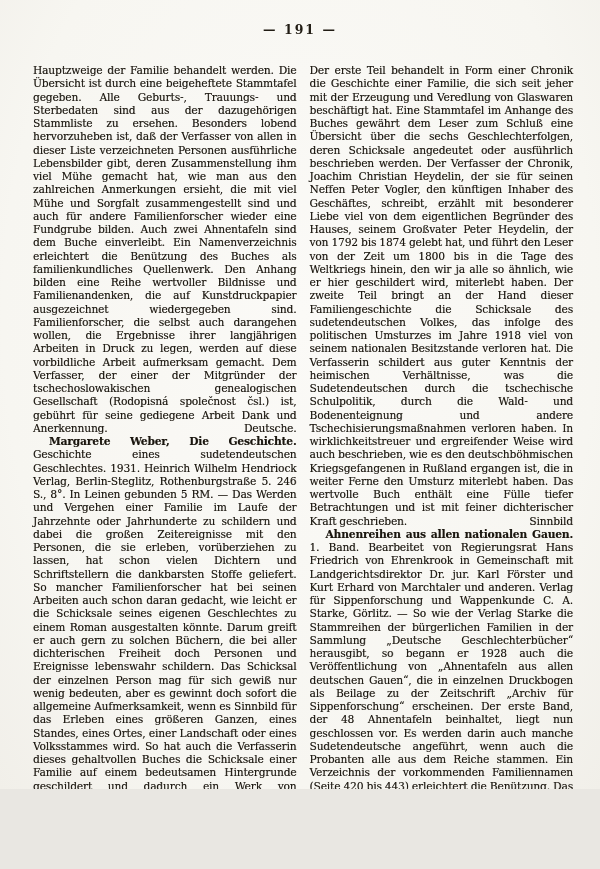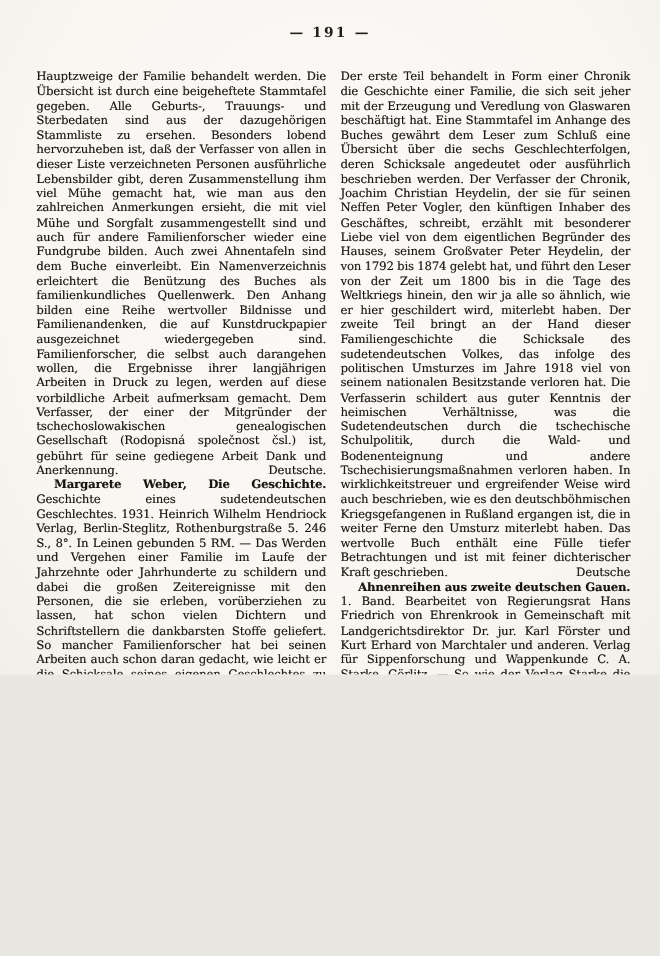--- a/index.html
+++ b/index.html
@@ -3,21 +3,21 @@
 <meta charset="utf-8">
 <style>
   html,body{margin:0;padding:0;}
   body{
     width:600px;height:869px;
     background:#e9e7e2;
     font-family:"DejaVu Serif","Liberation Serif",serif;
   }
   .page{
     position:relative;
-    width:600px;height:613px;
+    width:600px;height:789px;
     overflow:hidden;
     background:#f9f8f4;
     background-image:radial-gradient(ellipse at 50% 40%, #fbfaf7 0%, #f7f6f1 70%, #f1efe9 100%);
     color:#1a160f;
   }
   .pagenum{
     position:absolute;
     top:22px;left:0;right:0;
     text-align:center;
     font-size:12.5px;
@@ -71,24 +71,24 @@
       </p>
       <p class="para indent">
         <span class="lead">Margarete Weber, Die Geschichte.</span>
         <span>Geschichte eines sudetendeutschen Geschlechtes. 1931. Heinrich Wilhelm Hendriock Verlag, Berlin-Steglitz, Rothenburgstraße 5. 246 S., 8°. In Leinen gebunden 5 RM. — Das Werden und Vergehen einer Familie im Laufe der Jahrzehnte oder Jahrhunderte zu schildern und dabei die großen Zeitereignisse mit den Personen, die sie erleben, vorüberziehen zu lassen, hat schon vielen Dichtern und Schriftstellern die dankbarsten Stoffe geliefert. So mancher Familienforscher hat bei seinen Arbeiten auch schon daran gedacht, wie leicht er die Schicksale seines eigenen Geschlechtes zu einem Roman ausgestalten könnte. Darum greift er auch gern zu solchen Büchern, die bei aller dichterischen Freiheit doch Personen und Ereignisse lebenswahr schildern. Das Schicksal der einzelnen Person mag für sich gewiß nur wenig bedeuten, aber es gewinnt doch sofort die allgemeine Aufmerksamkeit, wenn es Sinnbild für das Erleben eines größeren Ganzen, eines Standes, eines Ortes, einer Landschaft oder eines Volksstammes wird. So hat auch die Verfasserin dieses gehaltvollen Buches die Schicksale einer Familie auf einem bedeutsamen Hintergrunde geschildert und dadurch ein Werk von allgemeiner Bedeutung geschrieben.</span>
       </p>
     </div>
 
     <div class="col">
       <p class="para">
         <span>Der erste Teil behandelt in Form einer Chronik die Geschichte einer Familie, die sich seit jeher mit der Erzeugung und Veredlung von Glaswaren beschäftigt hat. Eine Stammtafel im Anhange des Buches gewährt dem Leser zum Schluß eine Übersicht über die sechs Geschlechterfolgen, deren Schicksale angedeutet oder ausführlich beschrieben werden. Der Verfasser der Chronik, Joachim Christian Heydelin, der sie für seinen Neffen Peter Vogler, den künftigen Inhaber des Geschäftes, schreibt, erzählt mit besonderer Liebe viel von dem eigentlichen Begründer des Hauses, seinem Großvater Peter Heydelin, der von 1792 bis 1874 gelebt hat, und führt den Leser von der Zeit um 1800 bis in die Tage des Weltkriegs hinein, den wir ja alle so ähnlich, wie er hier geschildert wird, miterlebt haben. Der zweite Teil bringt an der Hand dieser Familiengeschichte die Schicksale des sudetendeutschen Volkes, das infolge des politischen Umsturzes im Jahre 1918 viel von seinem nationalen Besitzstande verloren hat. Die Verfasserin schildert aus guter Kenntnis der heimischen Verhältnisse, was die Sudetendeutschen durch die tschechische Schulpolitik, durch die Wald- und Bodenenteignung und andere Tschechisierungsmaßnahmen verloren haben. In wirklichkeitstreuer und ergreifender Weise wird auch beschrieben, wie es den deutschböhmischen Kriegsgefangenen in Rußland ergangen ist, die in weiter Ferne den Umsturz miterlebt haben. Das wertvolle Buch enthält eine Fülle tiefer Betrachtungen und ist mit feiner dichterischer Kraft geschrieben.</span>
-        <span class="sig">Deutsche</span>
+        <span class="sig">Sinnbild</span>
       </p>
       <p class="para indent">
-        <span class="lead">Ahnenreihen aus zweite deutschen Gauen.</span>
+        <span class="lead">Ahnenreihen aus allen nationalen Gauen.</span>
         <span>1. Band. Bearbeitet von Regierungsrat Hans Friedrich von Ehrenkrook in Gemeinschaft mit Landgerichtsdirektor Dr. jur. Karl Förster und Kurt Erhard von Marchtaler und anderen. Verlag für Sippenforschung und Wappenkunde C. A. Starke, Görlitz. — So wie der Verlag Starke die Stammreihen der bürgerlichen Familien in der Sammlung „Deutsche Geschlechterbücher“ herausgibt, so begann er 1928 auch die Veröffentlichung von „Ahnentafeln aus allen deutschen Gauen“, die in einzelnen Druckbogen als Beilage zu der Zeitschrift „Archiv für Sippenforschung“ erscheinen. Der erste Band, der 48 Ahnentafeln beinhaltet, liegt nun geschlossen vor. Es werden darin auch manche Sudetendeutsche angeführt, wenn auch die Probanten alle aus dem Reiche stammen. Ein Verzeichnis der vorkommenden Familiennamen (Seite 420 bis 443) erleichtert die Benützung. Das Werk steht unseren Lesern zur Verfügung.</span>
       </p>
     </div>
 
   </div>
 
   <div class="stray-mark">:</div>
 
 </div>
 

